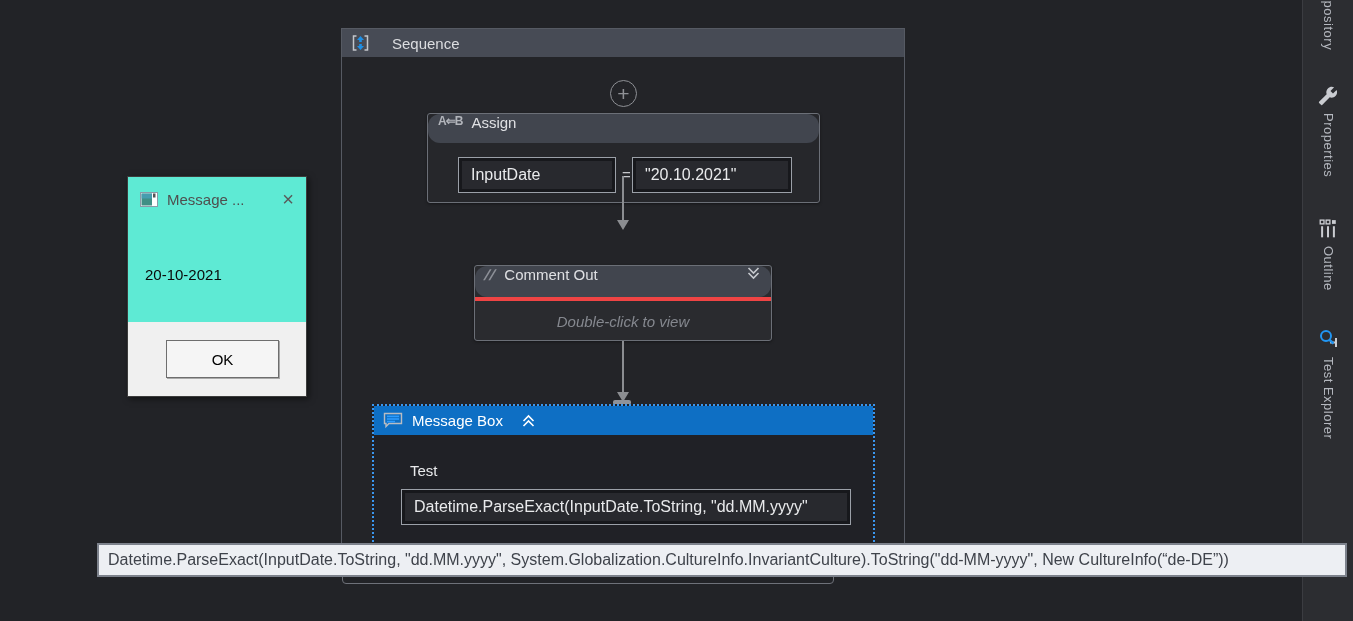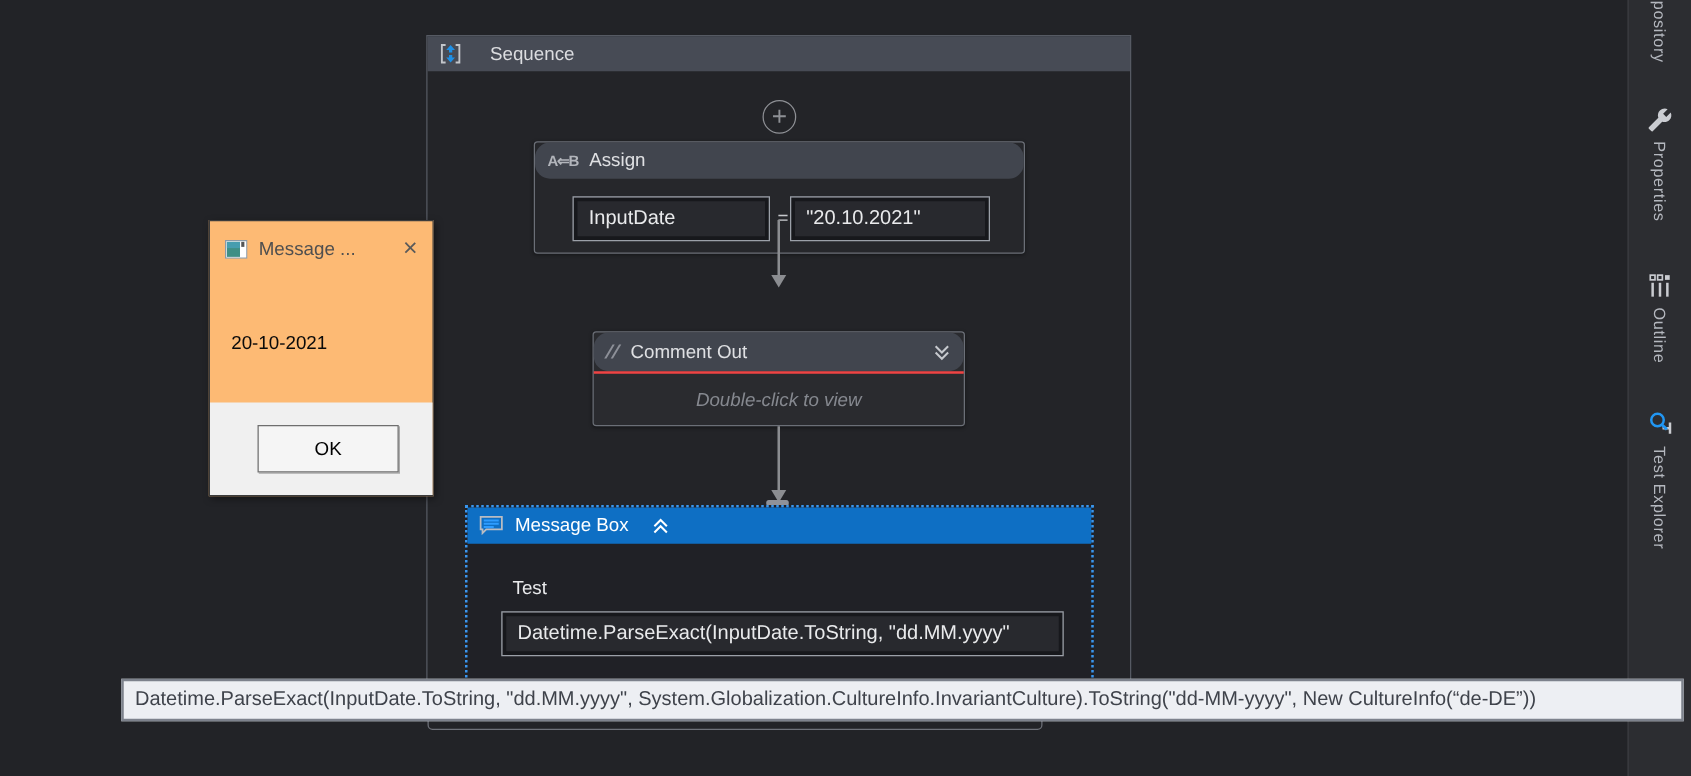--- a/index.html
+++ b/index.html
@@ -18,39 +18,39 @@
   .seq-header {
     height:28px; background:#474b55; display:flex; align-items:center;
     gap:22px; padding:0 9px; font-size:15px; color:#dcdde0;
   }
   
   .activity {
     position:absolute; border:1px solid #6b6f77; border-radius:3px;
     background:#26272b; box-shadow:0 1px 3px rgba(0,0,0,.4);
   }
   .act-header {
-    height:29px; display:flex; align-items:center; gap:9px;
+    height:29px; display:flex; align-items:flex-start; gap:9px;
     padding:0 10px; font-size:15px; color:#dfe0e3; background:#41454e;border-radius:12px;
   }
   .act-header .spacer { flex:1; }
   
   .expr-box {
     position:absolute; height:36px; background:#28292e;
     border:1px solid #9ba0a8; box-shadow: inset 0 0 0 3px #17181c;
     color:#e9eaec; font-size:16px; display:flex; align-items:center;
     padding:12px 12px; white-space:nowrap; overflow:hidden;
   }
   
   .assign { left:85px; top:84px; width:393px; height:90px; }
   .assign-icon { font-size:12px; font-weight:bold; color:#b2b5bb; letter-spacing:-1px; }
   
   .comment { left:132px; top:236px; width:298px; height:76px; background:#2a2b2f; }
   .comment-body {
     height:44px; display:flex; align-items:center; justify-content:center;
-    font-style:italic; color:#85888f; font-size:15px; border-top:2px solid #ef4444;
+    font-style:italic; color:#85888f; font-size:15px; border-top:4px solid #ef4444;
   }
   .comment-icon { font-style:italic; font-weight:bold; color:#8d9098; font-size:15px; transform:skewX(-12deg); letter-spacing:1px; }
   
   .msgbox {
     position:absolute; left:30px; top:375px; width:503px; height:170px;
     border:2px dotted #3a96ee; background:#202126; z-index:5;
   }
   .msg-header {
     height:29px; background:#0e6fc4; display:flex; align-items:center;
     gap:9px; padding:12px 9px; font-size:15px; color:#ffffff;
@@ -84,22 +84,22 @@
   
   .tooltip {
     position:absolute; left:97px; top:543px; width:1250px; height:34px;
     background:#edeff3; border:2px solid #7d828c; z-index:50;
     display:flex; align-items:center; padding:0 9px;
     font-size:16px; color:#3f434b; white-space:nowrap; overflow:hidden;
   }
   
   .dialog {
     position:absolute; left:127px; top:176px; width:180px; height:221px;
-    background:#fdba74; border:1px solid #3c3c3c; z-index:40;
-    box-shadow:2px 2px 6px rgba(0,0,0,.5); color:#111;margin-left:40px;
+    background:#5eead4; border:1px solid #3c3c3c; z-index:40;
+    box-shadow:2px 2px 6px rgba(0,0,0,.5); color:#111;
   }
   .dlg-title { height:44px; display:flex; align-items:center; gap:9px; padding:0 12px; }
   .dlg-title-text { flex:1; font-size:15px; color:#4f4f4f; white-space:nowrap; overflow:hidden; }
   .dlg-close { font-size:20px; color:#5a5a5a; font-weight:300; cursor:pointer; line-height:1; }
   .dlg-msg { position:absolute; left:17px; top:89px; font-size:15px; color:#0a0a0a; }
   .dlg-footer { position:absolute; left:0; bottom:0; width:100%; height:74px; background:#f0f0f0; }
   .dlg-ok {
     position:absolute; left:38px; top:163px; width:113px; height:38px;
     background:#f5f5f5; border:1px solid #6e6e6e; box-shadow:1px 1px 0 #aaa;
     font-size:15px; color:#000; display:flex; align-items:center; justify-content:center;

